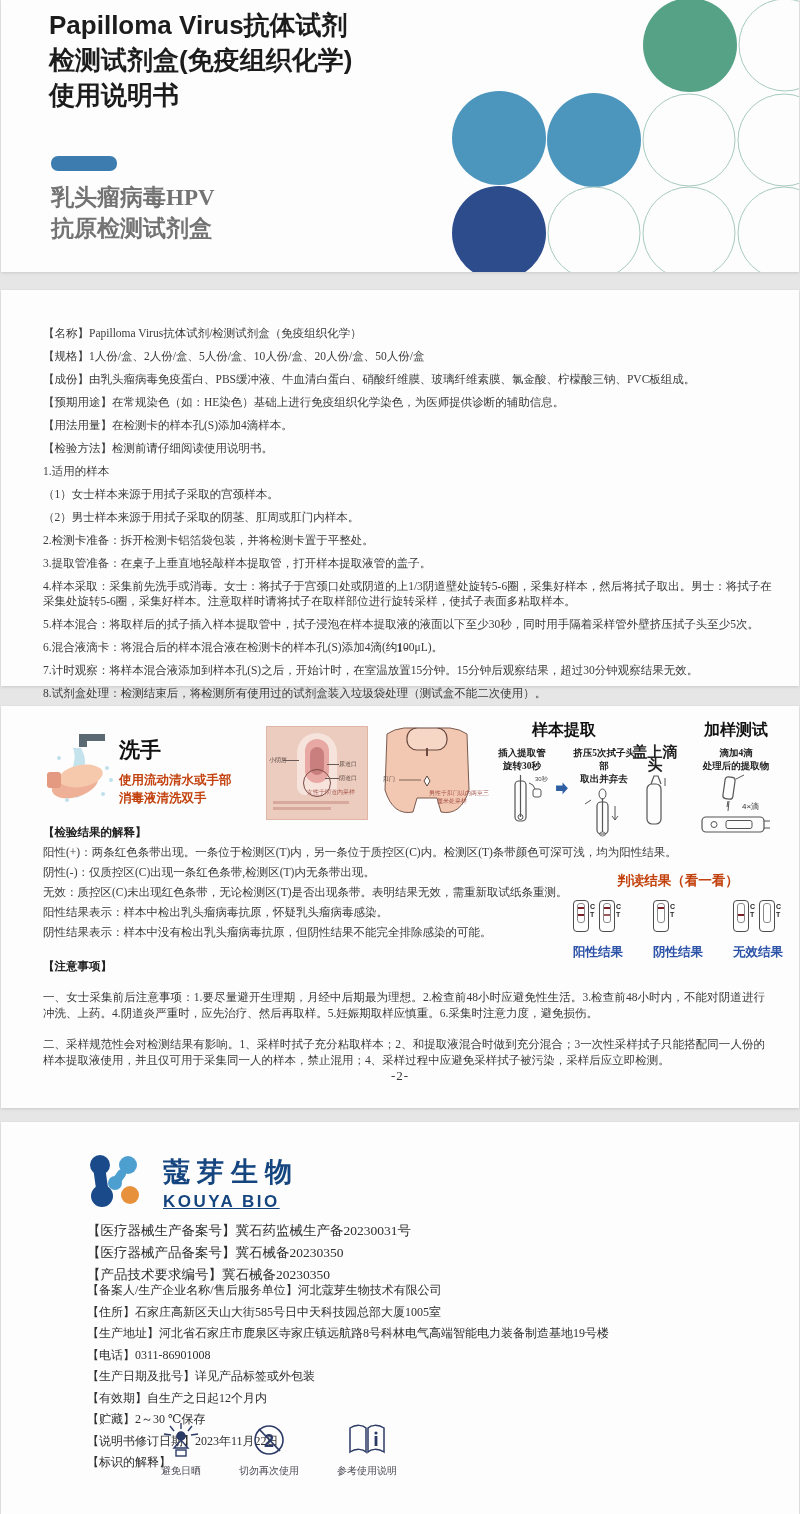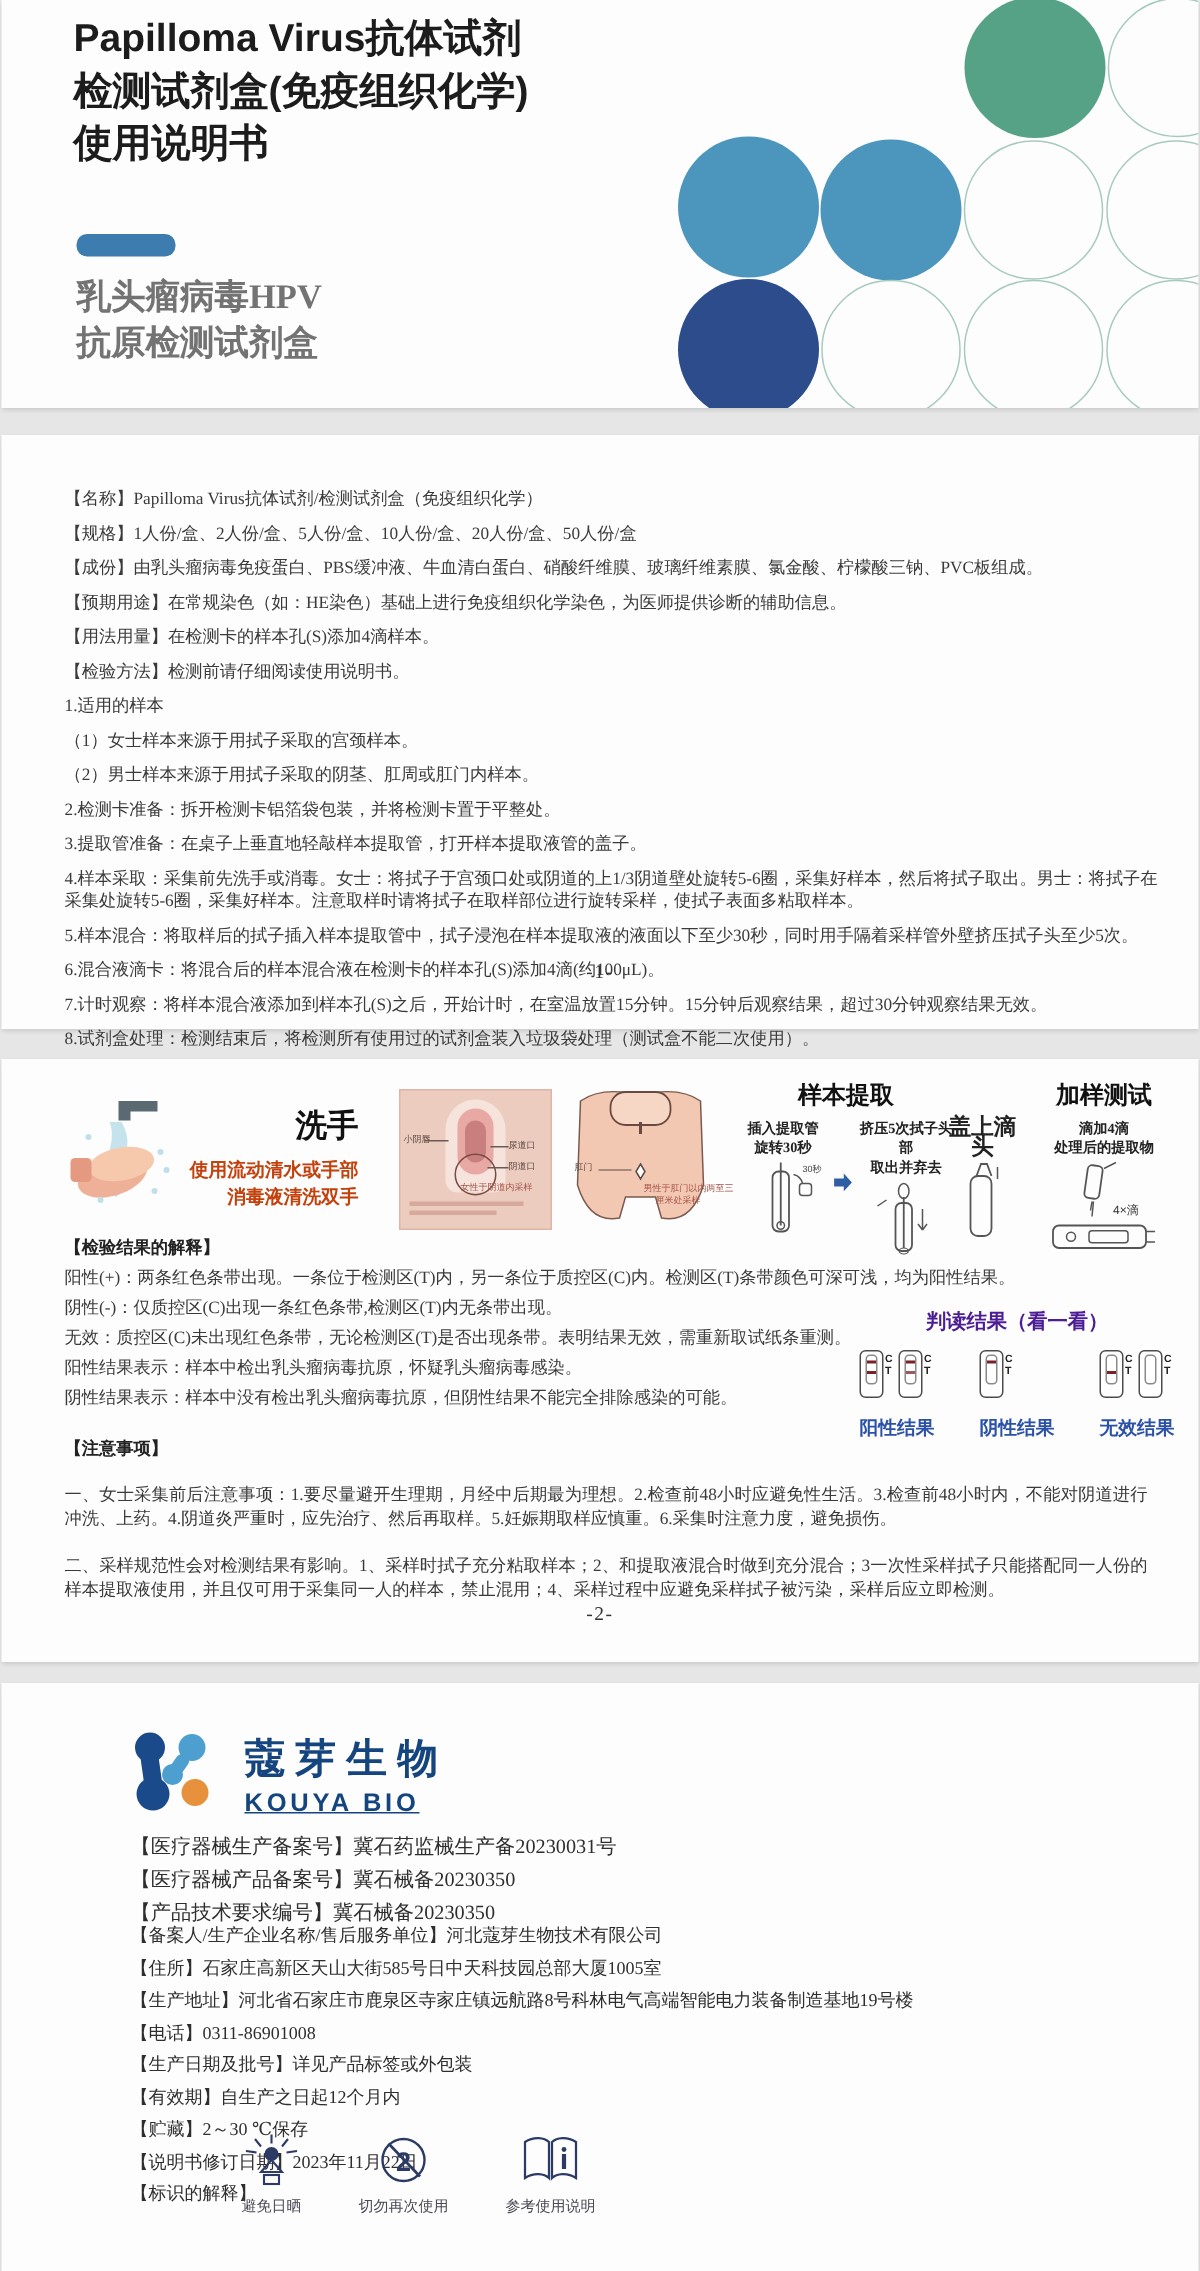--- a/index.html
+++ b/index.html
@@ -40,37 +40,37 @@
   .body-text p{margin:0 0 8.5px 0;font-size:11.5px;line-height:14.5px;}
   .page-number{
     position:absolute;left:0;right:0;text-align:center;
     font-size:13px;color:#333;letter-spacing:1px;
   }
   #panel-page1 .page-number{top:350px;}
   #panel-page2 .page-number{top:362px;}
 
   
   .ill{position:absolute;}
-  .wash-text{position:absolute;left:118px;top:30px;width:120px;text-align:right;}
+  .wash-text{position:absolute;left:118px;top:30px;width:120px;text-align:left;}
   .wash-title{font-family:"Liberation Sans","DejaVu Sans",sans-serif;font-weight:bold;font-size:21px;color:#111;margin-bottom:7px;}
   .wash-line{font-weight:bold;font-size:12.5px;line-height:18px;color:#c2410c;}
   .diagram-box{position:absolute;background:#ecccbe;border:1px solid #e0b5a5;}
   .tinylabel{position:absolute;font-size:6px;color:#5a4a44;line-height:7px;white-space:nowrap;}
   .tinycap{position:absolute;font-size:6px;color:#a5544a;line-height:7px;white-space:nowrap;}
   .step-head{font-family:"Liberation Sans","DejaVu Sans",sans-serif;font-weight:bold;font-size:16px;color:#111;text-align:center;}
   .step-sub{font-weight:bold;font-size:9.5px;line-height:13px;color:#222;text-align:center;}
 
   
   .interp{position:absolute;left:42px;top:120px;width:680px;}
   .sec-head{font-size:12px;font-weight:bold;color:#222;margin:0 0 7px 0;}
   .interp p{margin:0 0 6.5px 0;font-size:11.5px;line-height:13.5px;}
 
   
   .readout{position:absolute;left:572px;top:166px;width:210px;}
-  .readout-title{font-family:"Liberation Sans","DejaVu Sans",sans-serif;font-weight:bold;font-size:13.5px;color:#4c1d95;text-align:center;margin-bottom:10px;}
+  .readout-title{font-family:"Liberation Sans","DejaVu Sans",sans-serif;font-weight:bold;font-size:13.5px;color:#c2410c;text-align:center;margin-bottom:10px;}
   .readout-row{display:flex;justify-content:space-between;align-items:flex-start;}
   .cas-group{display:flex;flex-direction:column;align-items:flex-start;}
   .cas-pair{display:flex;gap:4px;}
   .cassette{display:flex;align-items:flex-start;}
   .cas-shell{width:12px;height:26px;border:1.5px solid #4c4c4c;border-radius:4px;padding:2px 1px;background:#fff;}
   .cas-window{width:6px;height:18px;border:1px solid #8a8a8a;border-radius:3px;margin:0 auto;position:relative;background:#fff;}
   .band{position:absolute;left:0;width:100%;height:2px;background:#7b2128;}
   .band.c{top:3px;} .band.t{top:10px;} .band.faint{opacity:0.75;}
   .cas-letters{display:flex;flex-direction:column;margin-left:1px;margin-top:3px;}
   .cas-letters span{font-family:"Liberation Sans","DejaVu Sans",sans-serif;font-weight:bold;font-size:7px;line-height:8px;color:#222;}

